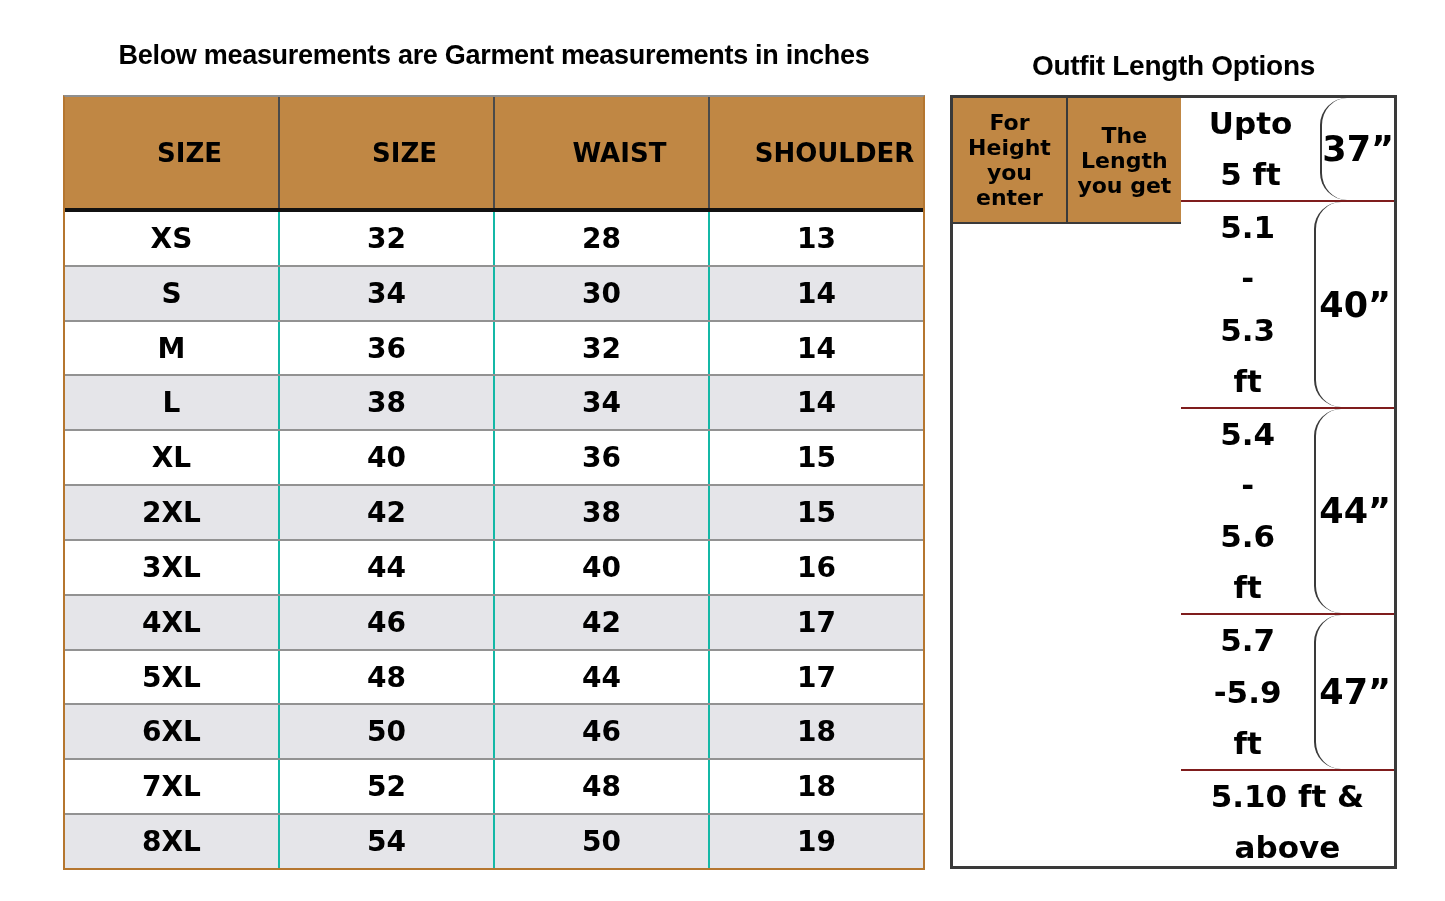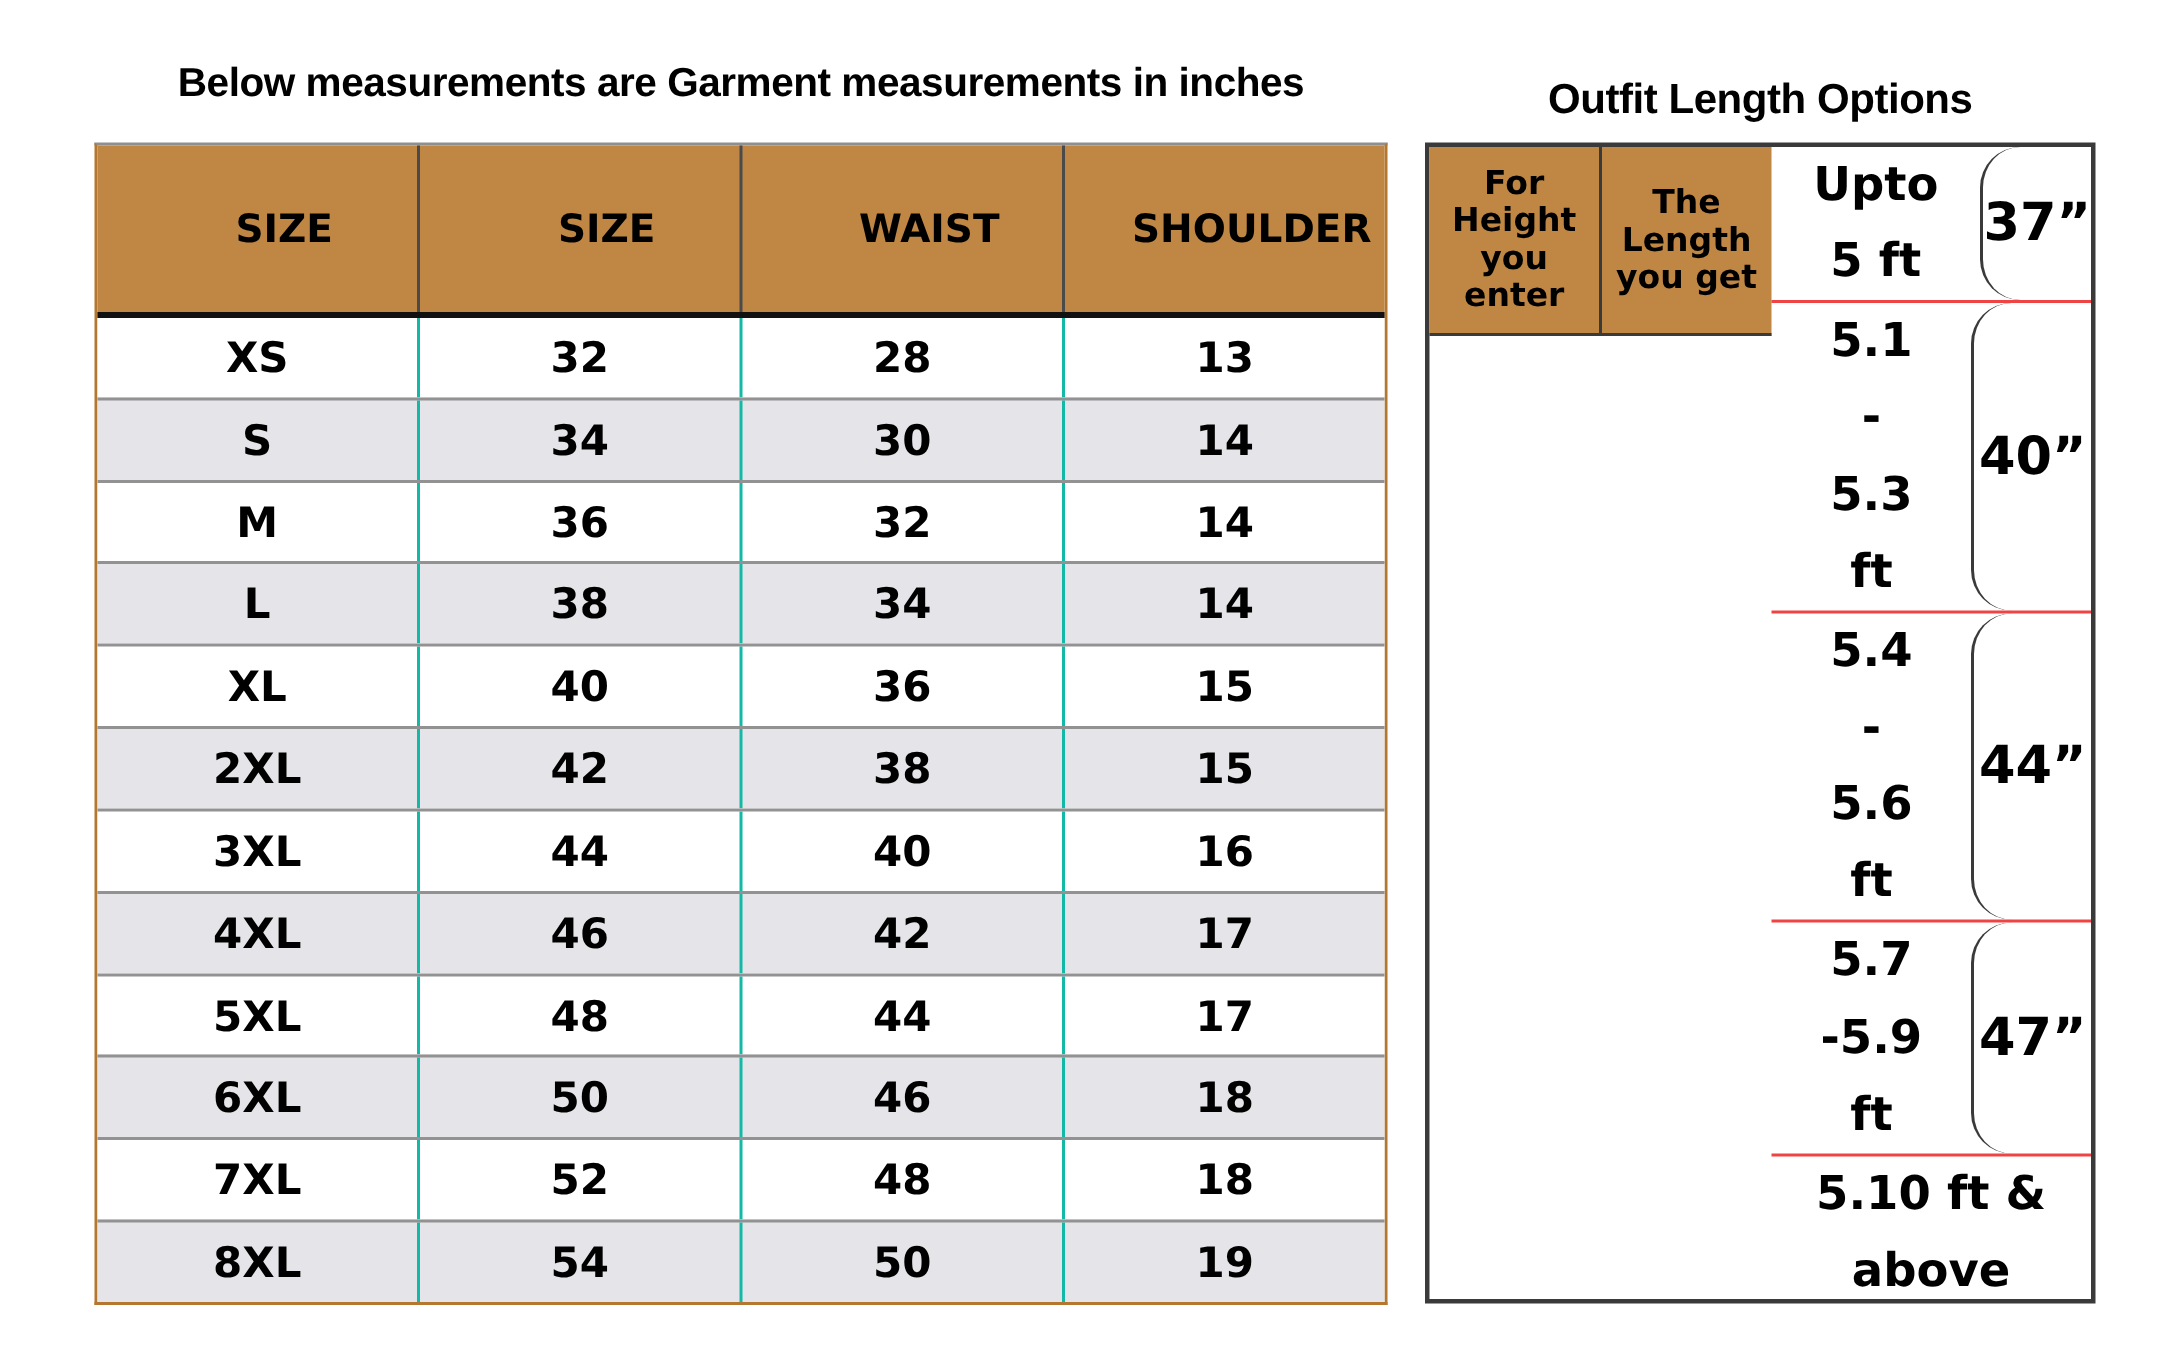--- a/index.html
+++ b/index.html
@@ -77,21 +77,21 @@
     flex: 1;
     display: flex; align-items: center; justify-content: center;
     text-align: center;
     font-size: 22px; font-weight: 700;
     padding: 0 8px;
   }
   #right-head .hcell + .hcell { border-left: 2px solid #3a3a3a; }
 
   #right-body { flex: 1; display: flex; flex-direction: column; }
   .rrow { flex: 1; display: flex; }
-  .rrow + .rrow { border-top: 2px solid #ef4444; }
+  .rrow + .rrow { border-top: 2px solid #7f1d1d; }
   .rrow .cell {
     flex: 1;
     display: flex; align-items: center; justify-content: center;
     text-align: center;
     border-radius: 27px;
   }
   .rrow .cell + .cell { border-left: 2px solid #3a3a3a; }
   .rrow .cell.height {
     font-size: 31px; font-weight: 700;
     padding: 0 28px; line-height: 1.65;

